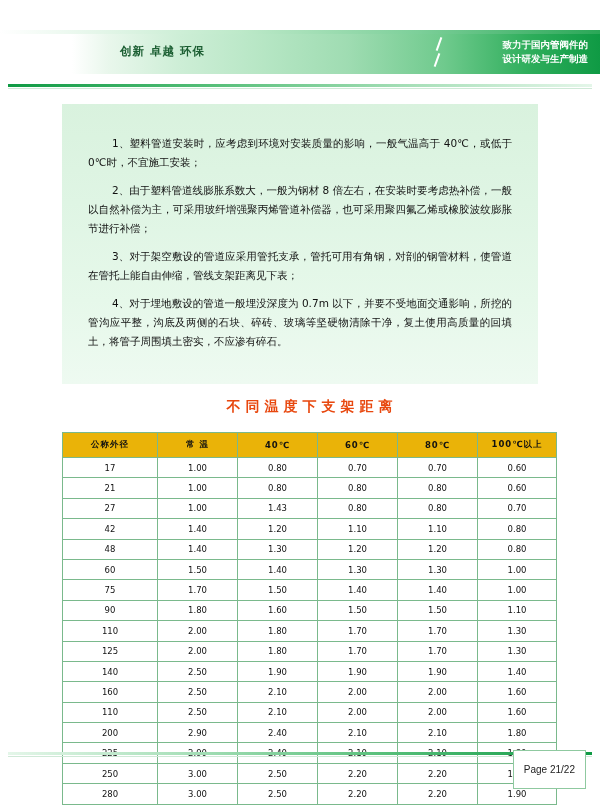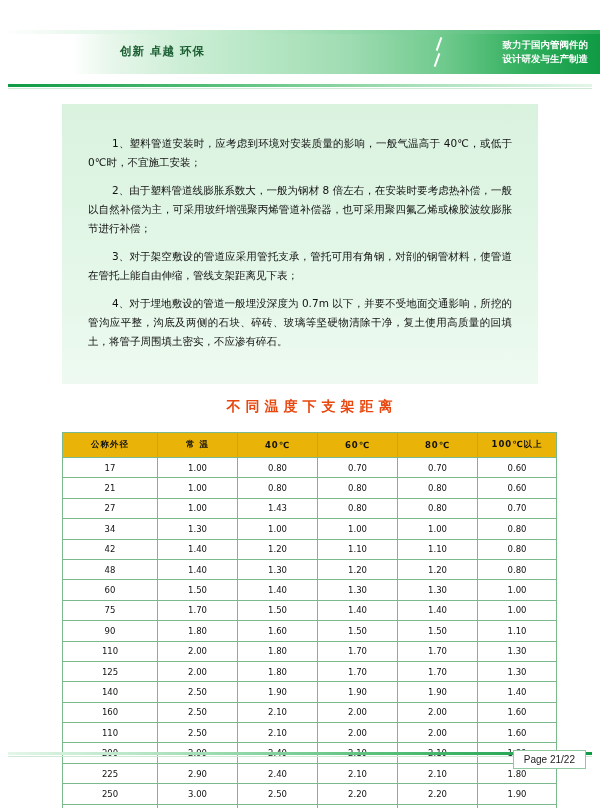--- a/index.html
+++ b/index.html
@@ -192,21 +192,21 @@
     background: #cfe9d7;
   }
   .page-number {
     position: absolute;
     right: 14px;
     top: 750px;
     border: 1px solid #8fc9a0;
     background: #ffffff;
     font-size: 10px;
     color: #222222;
-    padding: 3px 10px;
+    padding: 13px 10px;
     font-family: "Liberation Sans", sans-serif;
   }
 </style>
 </head>
 <body>
 
 <div class="page">
 
   <div class="header">
     <div class="header-band-top"></div>
@@ -266,28 +266,20 @@
           </tr>
           <tr>
             <td>27</td>
             <td>1.00</td>
             <td>1.43</td>
             <td>0.80</td>
             <td>0.80</td>
             <td>0.70</td>
           </tr>
           <tr>
-            <td>34</td>
-            <td>1.30</td>
-            <td>1.00</td>
-            <td>1.00</td>
-            <td>1.00</td>
-            <td>0.80</td>
-          </tr>
-          <tr>
             <td>42</td>
             <td>1.40</td>
             <td>1.20</td>
             <td>1.10</td>
             <td>1.10</td>
             <td>0.80</td>
           </tr>
           <tr>
             <td>48</td>
             <td>1.40</td>

